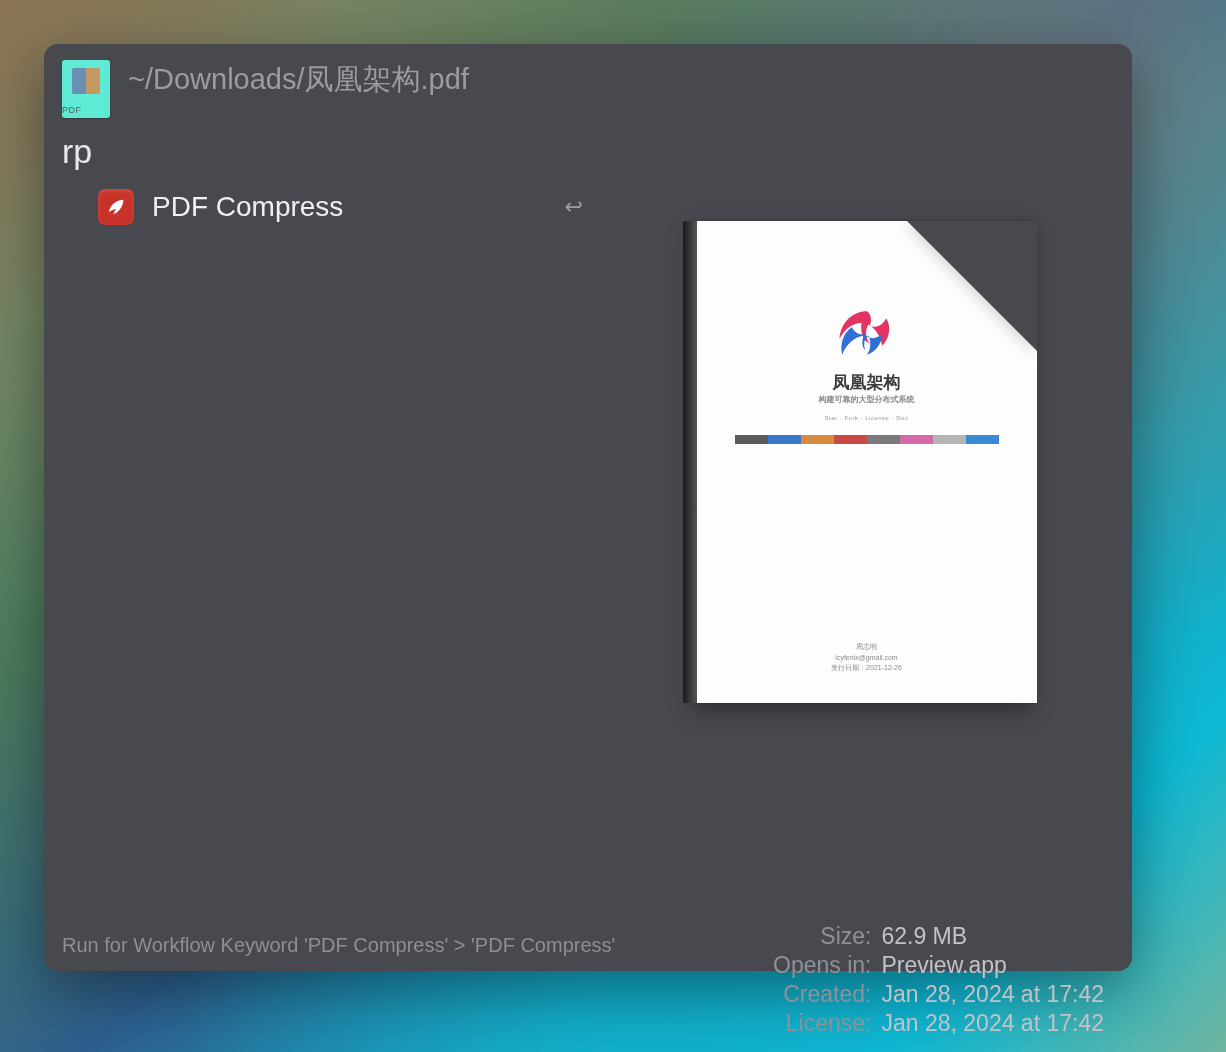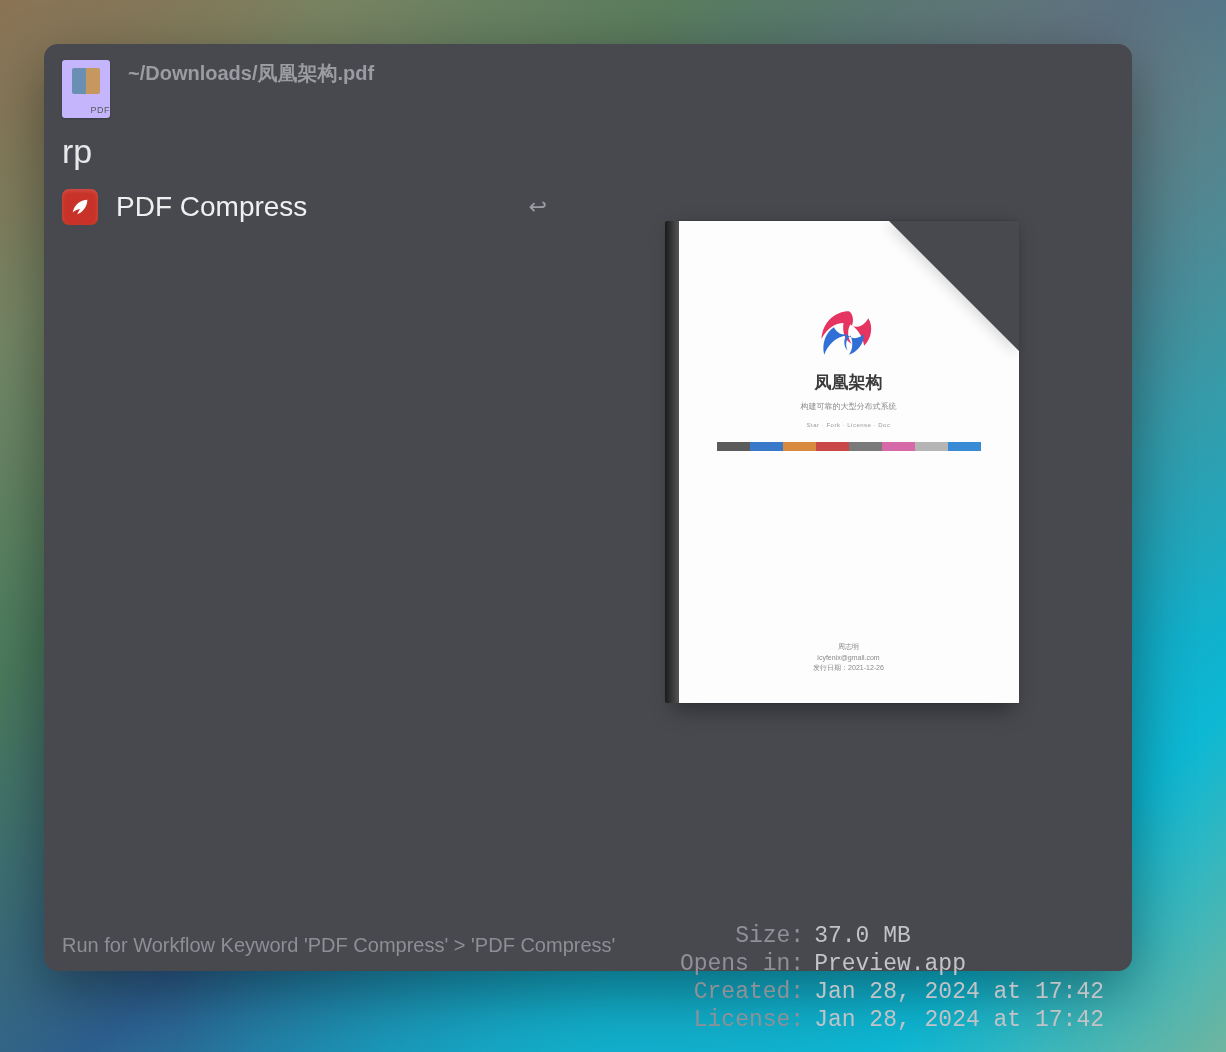--- a/index.html
+++ b/index.html
@@ -33,29 +33,29 @@
     }
     .header-row {
       display: flex;
       align-items: flex-start;
       padding: 16px 18px 8px 18px;
       gap: 18px;
     }
     .file-icon {
       width: 48px;
       height: 58px;
-      background: #c4b5fd;
+      background: #5eead4;
       border-radius: 3px;
       position: relative;
       box-shadow: 0 1px 2px rgba(0,0,0,0.2);
       flex-shrink: 0;
       display: flex;
       flex-direction: column;
       justify-content: flex-end;
-      align-items: flex-end;
+      align-items: flex-start;
     }
     .file-icon::before {
       content: "";
       position: absolute;
       top: 8px; left: 10px; right: 10px;
       height: 26px;
       background: linear-gradient(to right, #6a8fb5 0%, #6a8fb5 48%, #c6975e 52%, #c6975e 100%);
       border-radius: 2px;
     }
     .file-icon .pdf-label {
@@ -67,38 +67,39 @@
     .header-text { flex: 1; min-width: 0; }
     .file-title {
       color: #d3d4d6;
       font-size: 30px;
       font-weight: 400;
       line-height: 1.1;
       margin-bottom: 6px;
     }
     .file-path {
       color: #9a9ca1;
-      font-size: 20px;
-      font-weight: 700;
+      font-size: 29px;
+      font-weight: 400;
     }
     .query-row {
       padding: 6px 18px 2px 18px;
       color: #e8e8ea;
       font-size: 34px;
       font-weight: 400;
     }
     .results-row {
       display: flex;
       flex: 1;
       min-height: 0;
     }
     .results-left {
       width: 521px;
       padding: 10px 0 0 18px;
       flex-shrink: 0;
+      margin-left: 36px;
     }
     .result-item {
       display: flex;
       align-items: center;
       gap: 18px;
       padding: 6px 12px 6px 0;
       border-radius: 6px;
     }
     .result-icon {
       width: 36px;
@@ -158,41 +159,40 @@
     .page-curl::after{
       content:"";
       position:absolute; top:0; right:0;
       border-style: solid;
       border-width: 0 130px 130px 0;
       border-color: transparent #47494f transparent transparent;
     }
     .logo-block { margin-top: 80px; display: flex; flex-direction: column; align-items: center; }
     .phoenix-logo { width: 72px; height: 62px; }
     .doc-cover-title { margin-top: 8px; font-size: 17px; color: #3b3b3b; font-weight: 700; }
-    .doc-cover-sub { margin-top: 7px; font-size: 8px; color: #8a8a8a; }
+    .doc-cover-sub { margin-top: 0; font-size: 8px; color: #8a8a8a; font-weight: bold; }
     .doc-badges { margin-top: 10px; font-size: 6px; color: #9a9a9a; letter-spacing: 0.5px; }
     .doc-stripe {
       margin-top: 14px;
       width: 264px; height: 9px;
       display: flex;
     }
     .doc-stripe span { flex: 1; }
     .s1{background:#5b5b5b}.s2{background:#3a79c9}.s3{background:#d88a3e}.s4{background:#c94848}.s5{background:#7a7a7a}.s6{background:#d66aa8}.s7{background:#b5b5b5}.s8{background:#3a8bd6}
     .doc-footer { position: absolute; bottom: 30px; display:flex; flex-direction:column; align-items:center; gap:2px; }
     .doc-footer div { font-size: 7px; color: #8a8a8a; }
     .meta-block {
       position: absolute;
       right: 28px;
       top: 750px;
       display: grid;
       grid-template-columns: auto auto;
       column-gap: 10px;
       row-gap: 2px;
       font-size: 23px;
-      font-family: Liberation Mono, monospace;
     }
     .meta-label { color: #8f9197; text-align: right; }
     .meta-value { color: #c2c3c7; text-align: left; }
     .footer-hint {
       padding: 10px 18px 14px 18px;
       color: #8d8f95;
       font-size: 20px;
       font-weight: 400;
     }
   </style>
@@ -251,21 +251,21 @@
         </div>
         <div class="doc-footer">
           <div>周志明</div>
           <div>icyfenix@gmail.com</div>
           <div>发行日期：2021-12-26</div>
         </div>
       </div>
 
       <div class="meta-block">
         <div class="meta-label">Size:</div>
-        <div class="meta-value">37.0 MB</div>
+        <div class="meta-value">62.9 MB</div>
         <div class="meta-label">Opens in:</div>
         <div class="meta-value">Preview.app</div>
         <div class="meta-label">Created:</div>
         <div class="meta-value">Jan 28, 2024 at 17:42</div>
         <div class="meta-label">License:</div>
         <div class="meta-value">Jan 28, 2024 at 17:42</div>
       </div>
     </div>
   </div>
 

